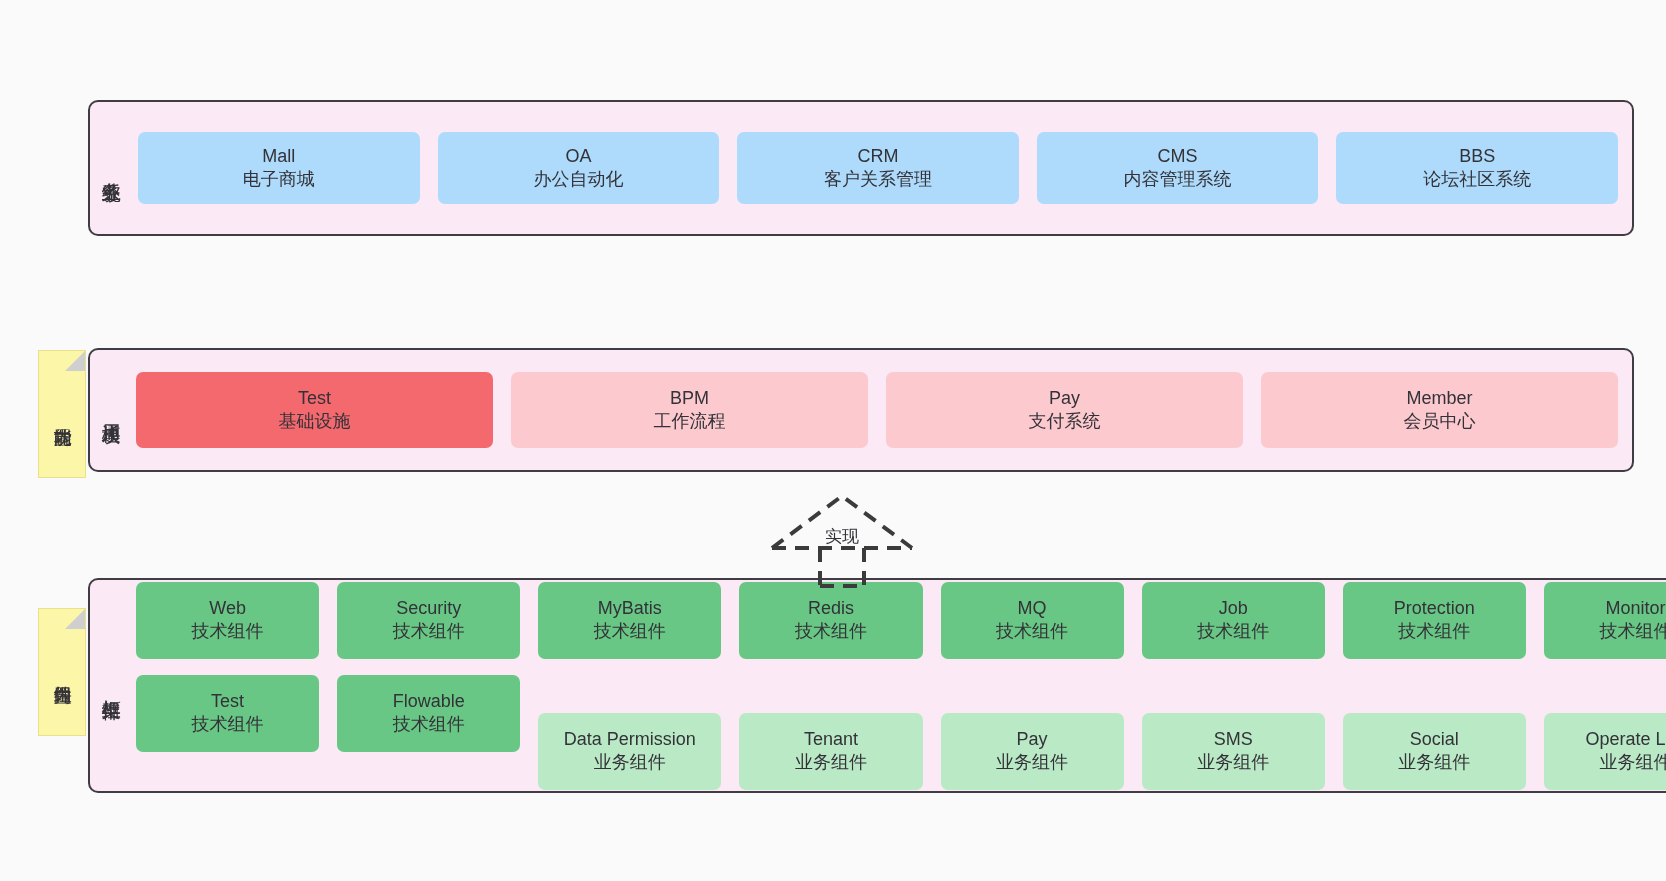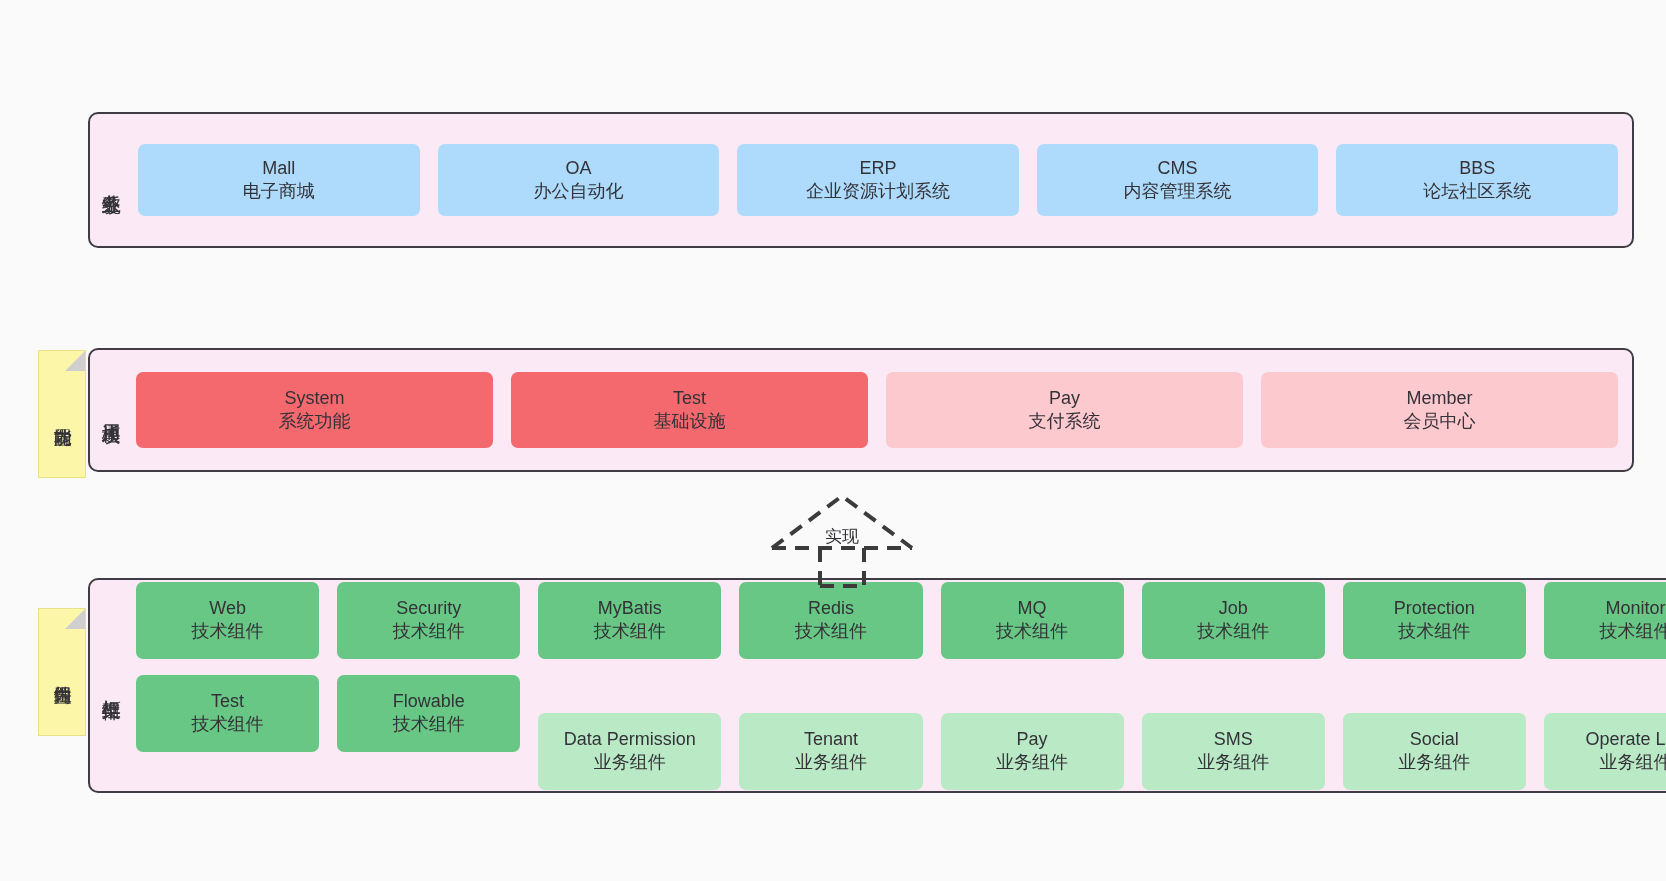--- a/index.html
+++ b/index.html
@@ -75,21 +75,21 @@
   .cell .t2 { display: block; }
 
   
   .c-blue      { background: #aedbfb; }
   .c-red       { background: #f3696e; }
   .c-pink      { background: #fcc9cf; }
   .c-green     { background: #68c784; }
   .c-greenlite { background: #bae9c6; margin-top: 38px; }
 
   
-  #layer-business { left: 88px;  top: 112px; width: 1546px; height: 136px; }
+  #layer-business { left: 88px;  top: 100px; width: 1546px; height: 136px; }
   #layer-business .layer-body { padding-left: 6px; }
   #layer-business .cell { height: 72px; }
 
   #layer-common   { left: 88px;  top: 348px; width: 1546px; height: 124px; }
   #layer-common .cell { height: 76px; }
 
   #layer-framework{ left: 88px;  top: 578px; width: 1655px; height: 215px; }
   #layer-framework .cell { height: 77px; }
 
   
@@ -155,48 +155,48 @@
       <div class="row">
         <div class="cell c-blue">
           <span class="t1">Mall</span>
           <span class="t2">电子商城</span>
         </div>
         <div class="cell c-blue">
           <span class="t1">OA</span>
           <span class="t2">办公自动化</span>
         </div>
         <div class="cell c-blue">
-          <span class="t1">ERP</span>
-          <span class="t2">企业资源计划系统</span>
+          <span class="t1">CRM</span>
+          <span class="t2">客户关系管理</span>
         </div>
         <div class="cell c-blue">
           <span class="t1">CMS</span>
           <span class="t2">内容管理系统</span>
         </div>
         <div class="cell c-blue">
           <span class="t1">BBS</span>
           <span class="t2">论坛社区系统</span>
         </div>
       </div>
     </div>
   </div>
 
 
   <div class="sticky" id="sticky-common">内置功能</div>
   <div class="layer" id="layer-common">
     <div class="layer-title">通用模块</div>
     <div class="layer-body">
       <div class="row">
         <div class="cell c-red">
-          <span class="t1">System</span>
-          <span class="t2">系统功能</span>
-        </div>
-        <div class="cell c-red">
           <span class="t1">Test</span>
           <span class="t2">基础设施</span>
+        </div>
+        <div class="cell c-pink">
+          <span class="t1">BPM</span>
+          <span class="t2">工作流程</span>
         </div>
         <div class="cell c-pink">
           <span class="t1">Pay</span>
           <span class="t2">支付系统</span>
         </div>
         <div class="cell c-pink">
           <span class="t1">Member</span>
           <span class="t2">会员中心</span>
         </div>
       </div>

